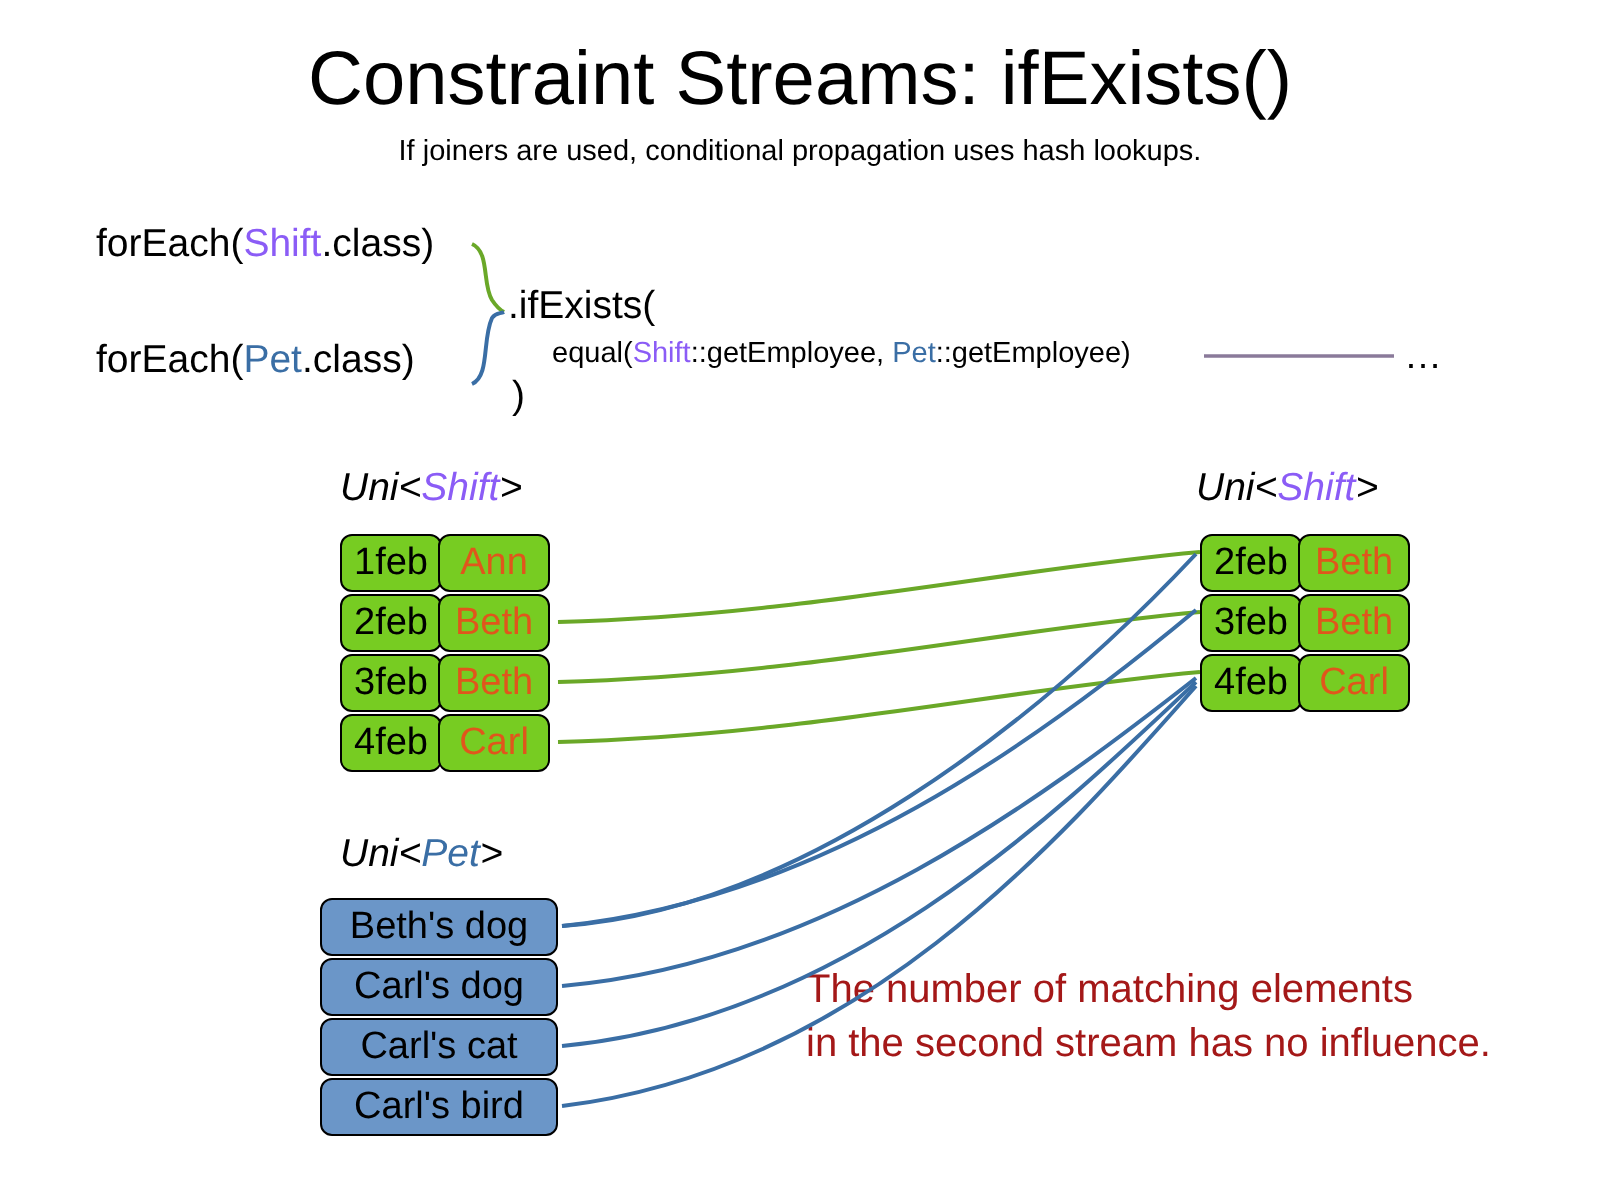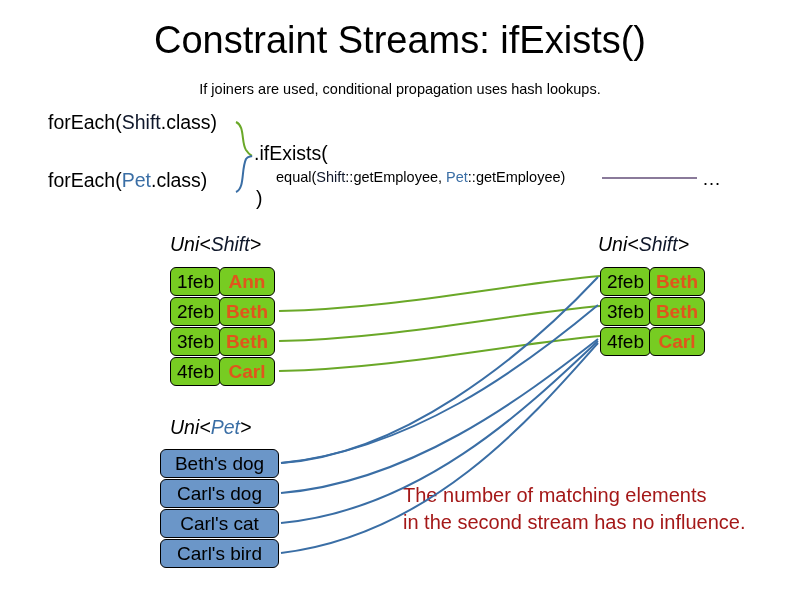--- a/index.html
+++ b/index.html
@@ -36,21 +36,20 @@
   }
   #slide-subtitle {
     position: absolute;
     left: 0; top: 66px;
     width: 800px;
     text-align: center;
     font-size: 14.5px;
     line-height: 20px;
     color: #000000;
     white-space: nowrap;
-    margin-top: 13px;
   }
 
   
   .code-line {
     position: absolute;
     font-size: 19.5px;
     line-height: 24px;
     white-space: nowrap;
     color: #000000;
   }
@@ -66,21 +65,21 @@
     white-space: nowrap;
     color: #000000;
   }
   #code-ellipsis {
     position: absolute;
     left: 702px; top: 168px;
     font-size: 19px;
     line-height: 22px;
     color: #000000;
   }
-  .tok-shift { color: #0f172a; }
+  .tok-shift { color: #8b5cf6; }
   .tok-pet   { color: #3a6ea5; }
 
   
   .stream-label {
     position: absolute;
     font-size: 19.5px;
     line-height: 24px;
     white-space: nowrap;
     color: #000000;
     font-style: italic;
@@ -111,21 +110,20 @@
   .cell-shift-date {
     background: #77cc22;
     color: #000000;
     width: 51px;
   }
   .cell-shift-name {
     background: #77cc22;
     color: #e0561c;
     width: 56px;
     margin-left: -2px;
-    font-weight: bold;
   }
   .cell-pet {
     background: #6b96c8;
     color: #000000;
     width: 119px;
     padding: 0 22px;
   }
 
   
   #shift-left-row-0 { left: 170px; top: 267px; }

